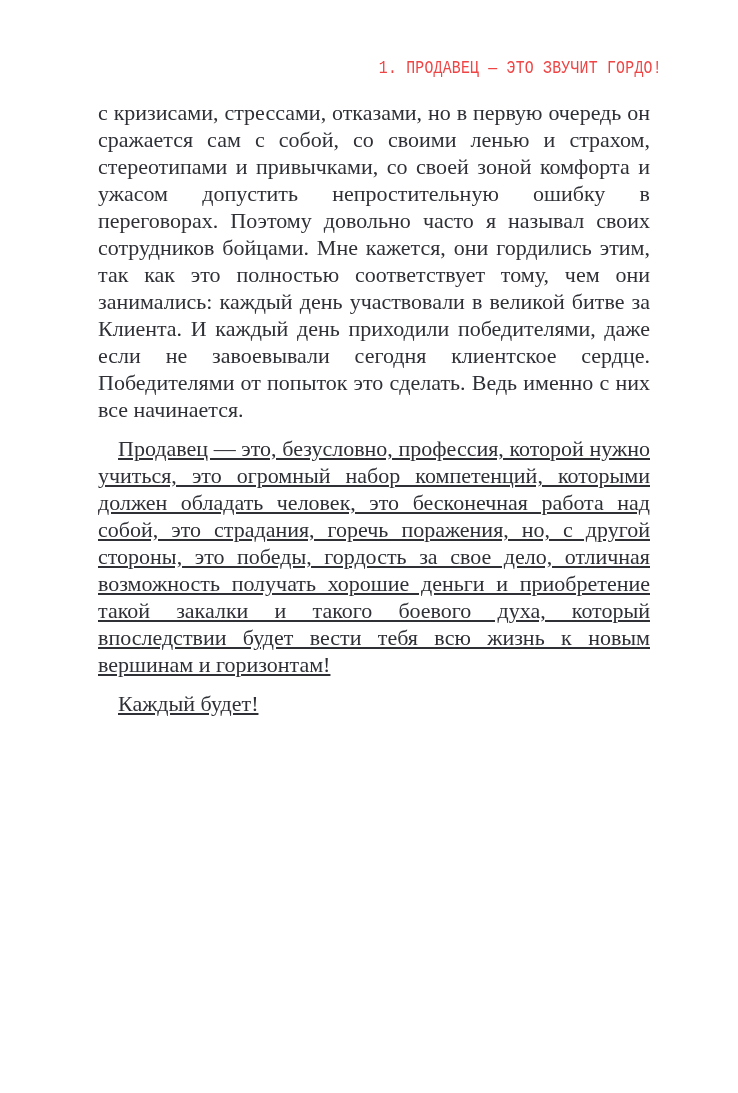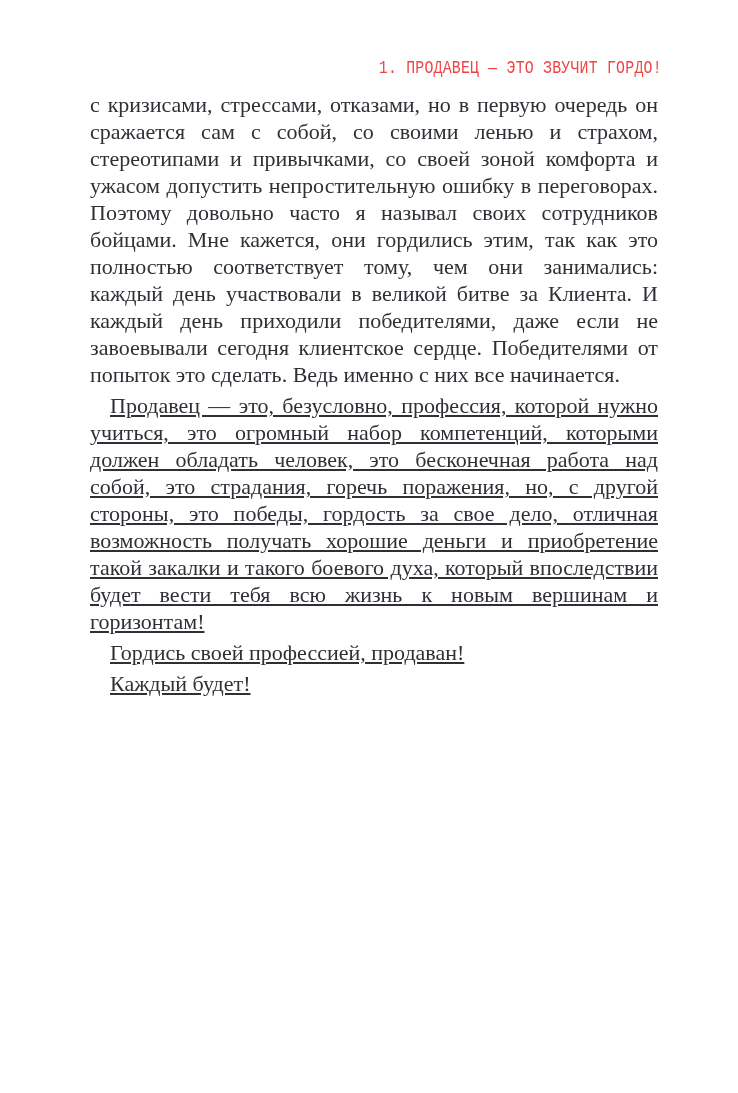--- a/index.html
+++ b/index.html
@@ -40,34 +40,33 @@
     left: 86px;
     width: 576px;
     color: #2e3036;
     font-size: 22px;
     line-height: 27px;
     text-align: justify;
     hyphens: auto;
     -webkit-hyphens: auto;
   }
   .para {
-    margin: 4px;
+    margin: 12px;
     padding: 0;
   }
   .para.indent {
     text-indent: 20px;
     text-decoration: underline;
   }
 </style>
 </head>
 <body>
 
 <div class="page">
   <div class="running-header">
     <span class="header-text">1. ПРОДАВЕЦ — ЭТО ЗВУЧИТ ГОРДО!</span>
   </div>
   <div class="body-text" lang="ru">
     <p class="para no-indent">с кризисами, стрессами, отказами, но в первую очередь он сражается сам с собой, со своими ленью и страхом, стереотипами и привычками, со своей зоной комфорта и ужасом допустить непростительную ошибку в переговорах. Поэтому довольно часто я называл своих сотрудников бойцами. Мне кажется, они гордились этим, так как это полностью соответствует тому, чем они занимались: каждый день участвовали в великой битве за Клиента. И каждый день приходили победителями, даже если не завоевывали сегодня клиентское сердце. Победителями от попыток это сделать. Ведь именно с них все начинается.</p>
     <p class="para indent">Продавец — это, безусловно, профессия, которой нужно учиться, это огромный набор компетенций, которыми должен обладать человек, это бесконечная работа над собой, это страдания, горечь поражения, но, с другой стороны, это победы, гордость за свое дело, отличная возможность получать хорошие деньги и приобретение такой закалки и такого боевого духа, который впоследствии будет вести тебя всю жизнь к новым вершинам и горизонтам!</p>
-    <p class="para indent">Гордись своей профессией, продаван!</p>
     <p class="para indent">Каждый будет!</p>
   </div>
 </div>
 
 </body></html>

